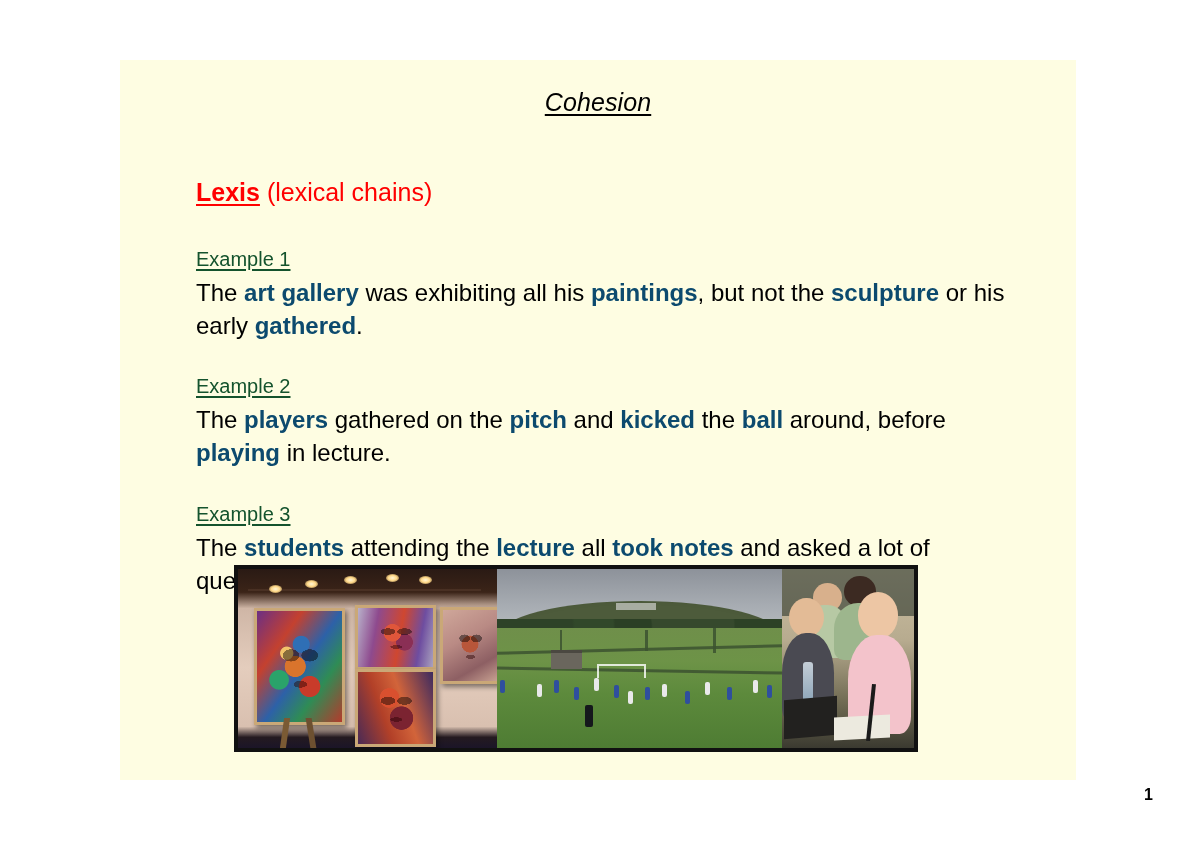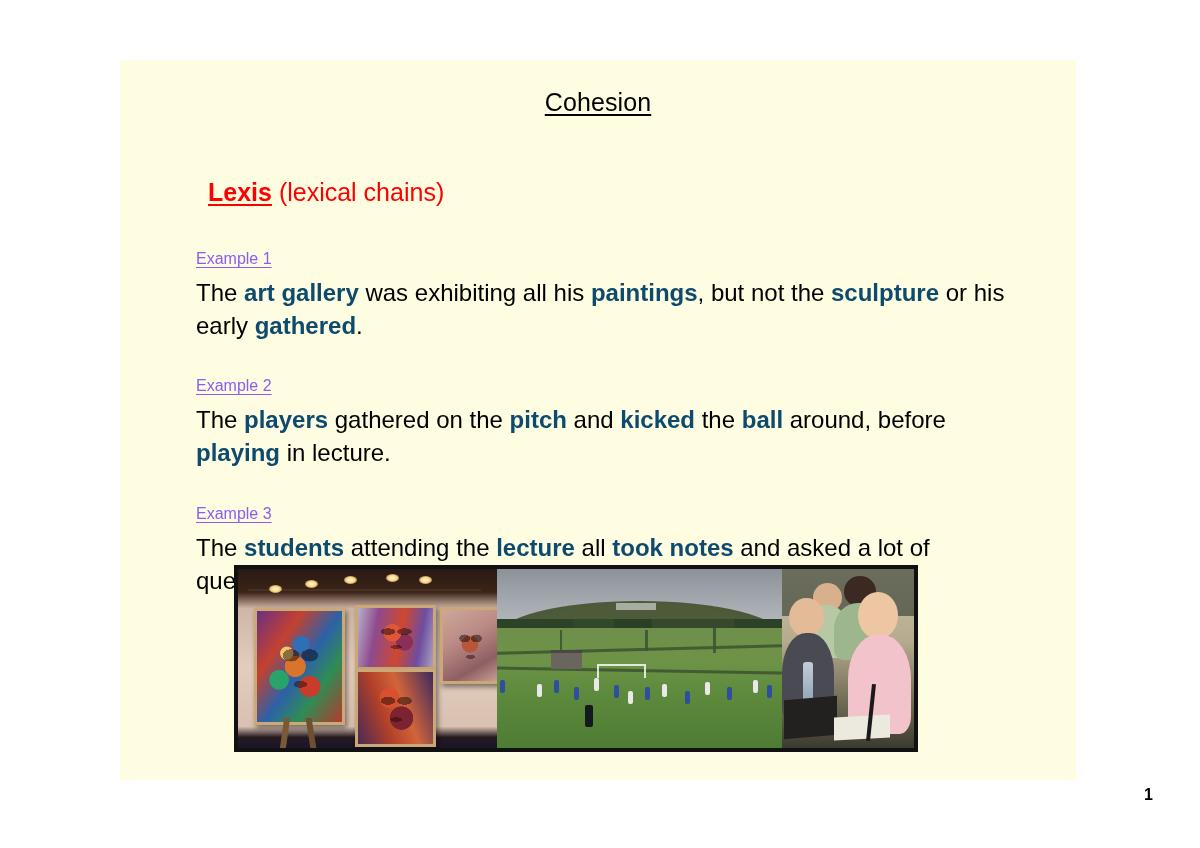--- a/index.html
+++ b/index.html
@@ -30,44 +30,45 @@
     top: 28px;
     width: 956px;
     text-align: center;
     font-size: 25px;
     color: #000000;
     letter-spacing: 0.1px;
   }
   .slide-title span.u {
     text-decoration: underline;
     text-underline-offset: 3px;
+    font-style: italic;
   }
 
   .lexis-line {
     position: absolute;
-    left: 88px;
+    left: 76px;
     top: 118px;
     font-size: 25px;
     color: #ff0000;
     white-space: nowrap;
   }
   .lexis-line .lexis-word {
     font-weight: bold;
     text-decoration: underline;
     text-underline-offset: 3px;
   }
 
   .block {
     position: absolute;
     left: 76px;
     width: 830px;
   }
   .ex-head {
-    font-size: 16px;
-    color: #8b5cf6;
+    font-size: 20px;
+    color: #14532d;
     line-height: 32px;
     margin: 0 0 1px 0;
   }
   .ex-head span {
     text-decoration: underline;
     text-underline-offset: 3px;
   }
   .ex-body {
     font-size: 24px;
     color: #000000;

